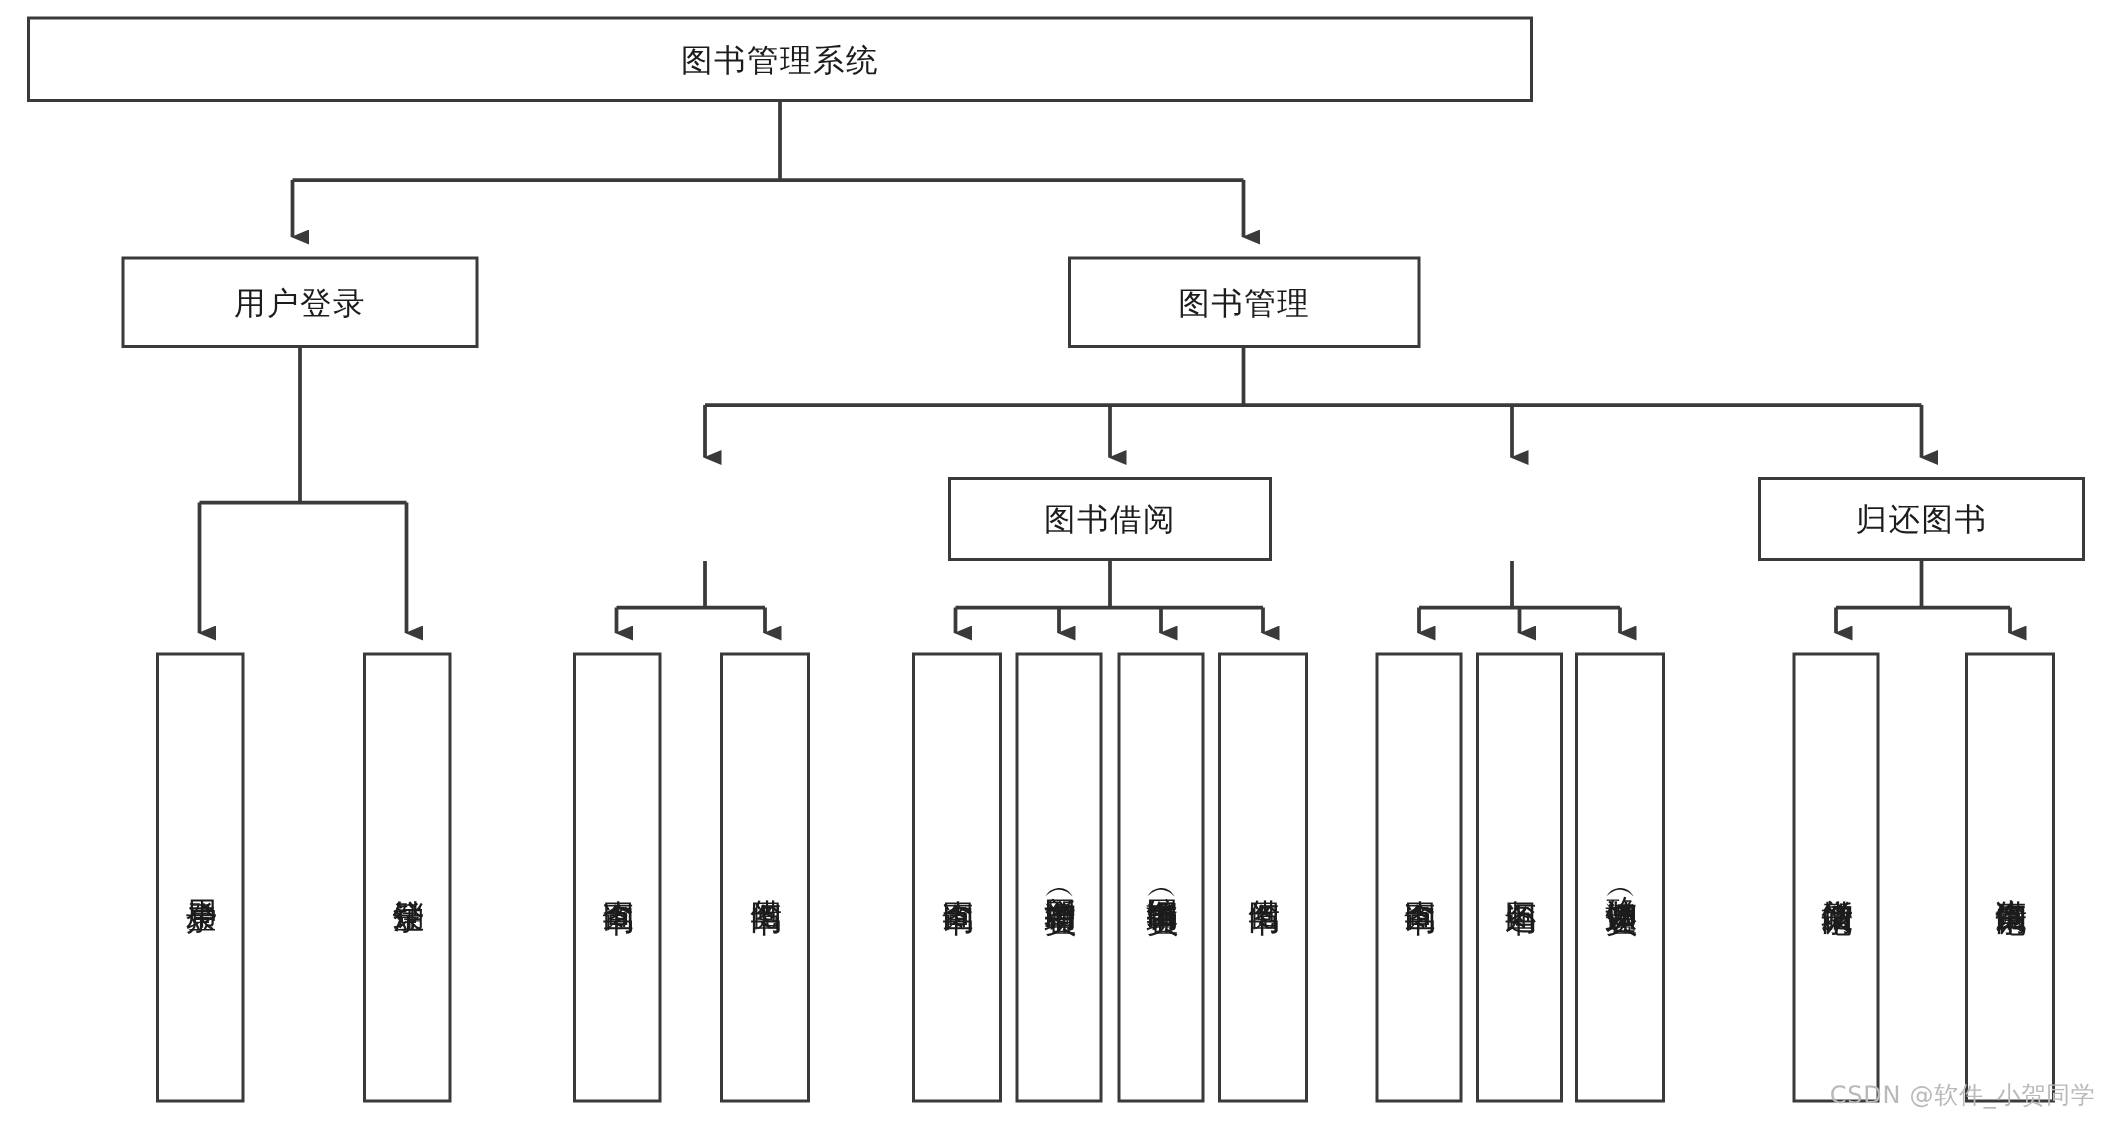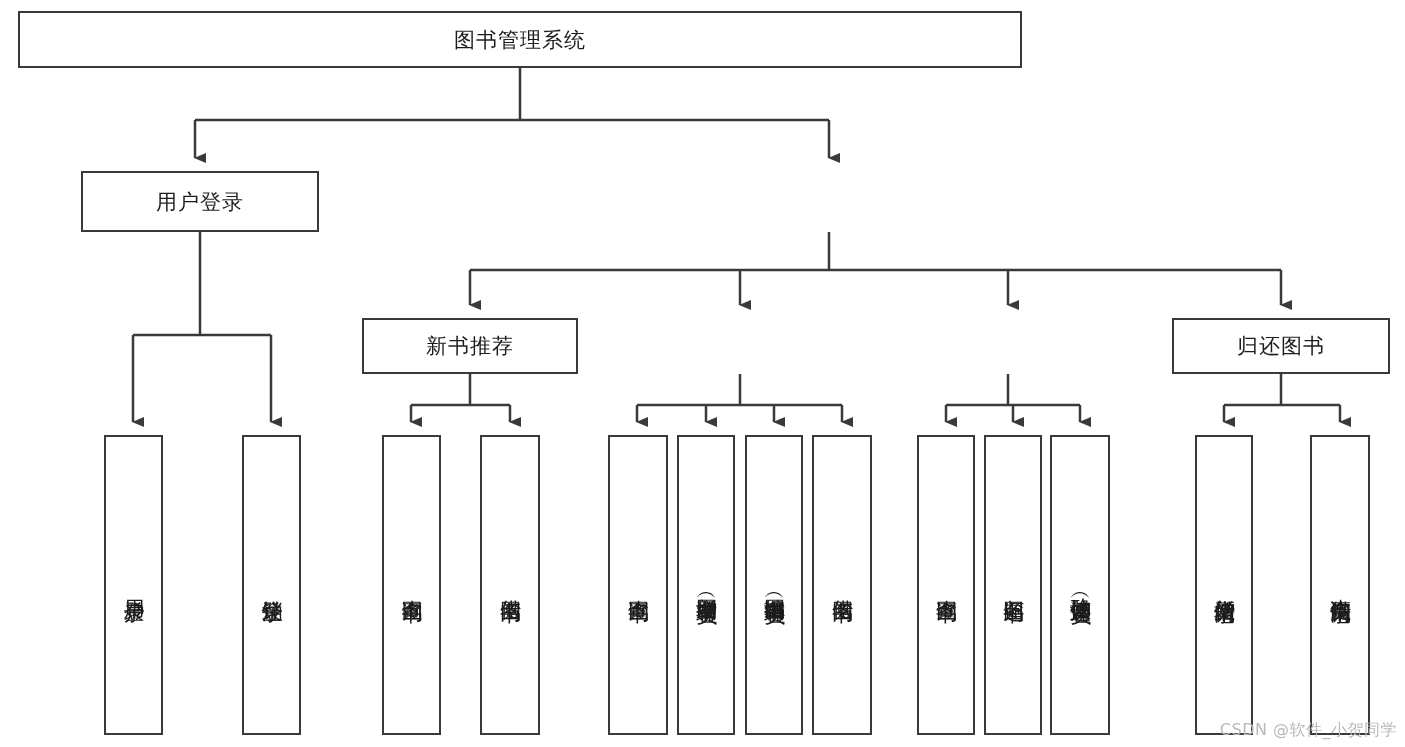--- a/index.html
+++ b/index.html
@@ -124,25 +124,28 @@
   </svg>
 
   <div class="node horiz" style="left:18px; top:11px; width:1004px; height:57px;">
     <span>图书管理系统</span>
   </div>
 
   <div class="node horiz" style="left:81px; top:171px; width:238px; height:61px;">
     <span>用户登录</span>
   </div>
 
-
-  <div class="node horiz" style="left:362px; top:318px; width:216px; height:56px;">
-    <span>新书推荐</span>
+  <div class="node horiz" style="left:712px; top:171px; width:235px; height:61px;">
+    <span>图书管理</span>
   </div>
 
+
+  <div class="node horiz" style="left:632px; top:318px; width:216px; height:56px;">
+    <span>图书借阅</span>
+  </div>
 
 
   <div class="node horiz" style="left:1172px; top:318px; width:218px; height:56px;">
     <span>归还图书</span>
   </div>
 
   <div class="node vert" style="left:104px; top:435px; width:59px; height:300px;">
     <span class="vtext">用户登录</span>
   </div>
   <div class="node vert" style="left:242px; top:435px; width:59px; height:300px;">

